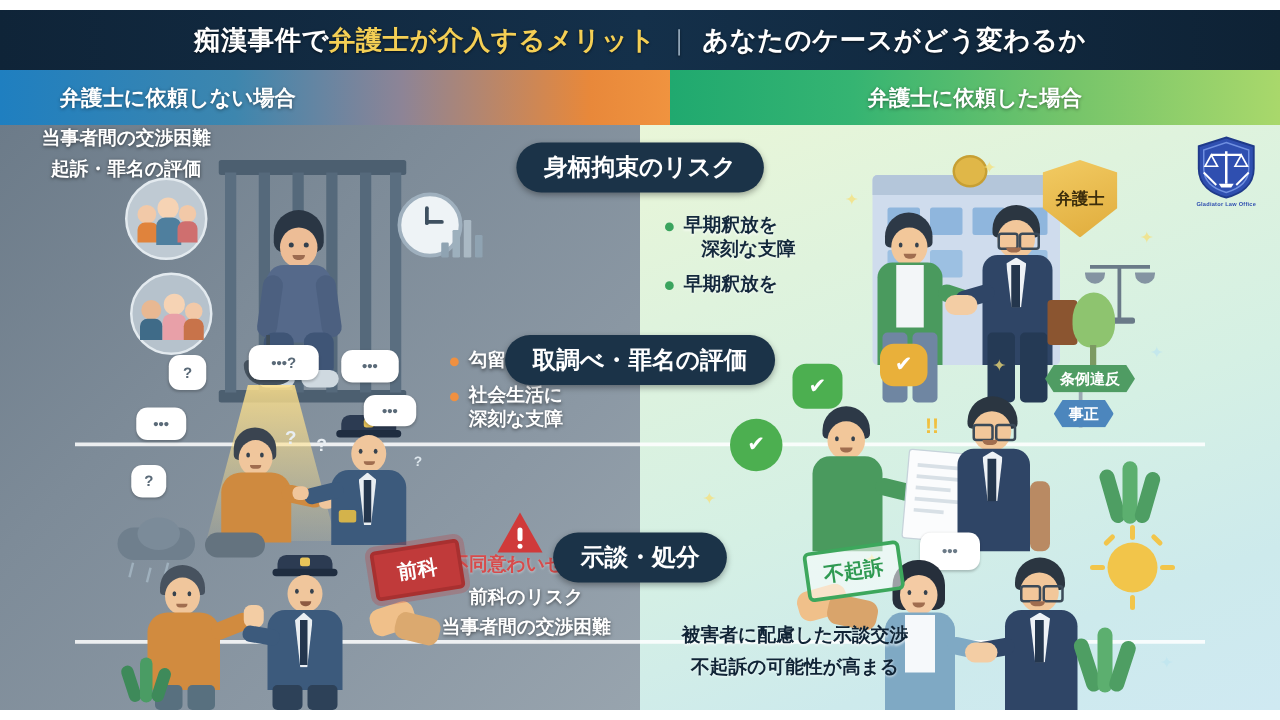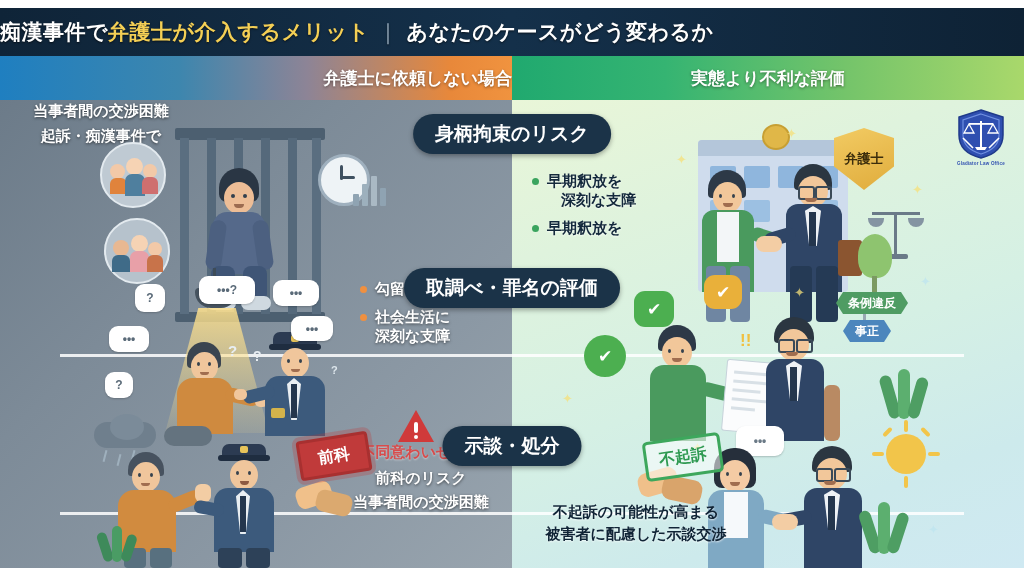--- a/index.html
+++ b/index.html
@@ -6,36 +6,36 @@
   body{
     width:1024px;height:576px;overflow:hidden;
     font-family:"Liberation Sans","DejaVu Sans",sans-serif;
   }
   .canvas{position:relative;width:1024px;height:576px;background:#ffffff;overflow:hidden;}
 
   
   .titlebar{
     position:absolute;left:0;top:8px;width:1024px;height:48px;
     background:linear-gradient(90deg,#0f2438 0%,#14304a 50%,#0e2235 100%);
-    display:flex;align-items:center;
+    display:flex;align-items:center;justify-content:center;
   }
   .title-text{
     font-size:21px;font-weight:bold;letter-spacing:.5px;white-space:nowrap;
     text-shadow:0 1px 2px rgba(0,0,0,.6);
   }
   .t-white{color:#ffffff;}
   .t-gold{color:#f4cf55;}
   .t-sep{color:#9fb4c6;padding:0 8px;font-weight:normal;}
 
   
   .band{position:absolute;left:0;top:56px;width:1024px;height:44px;display:flex;}
   .band-left{
     width:512px;height:44px;
     background:linear-gradient(90deg,#1f7fc0 0%,#3d86ae 35%,#8d8496 60%,#e8883a 88%,#f0933f 100%);
-    display:flex;align-items:center;justify-content:flex-end;
+    display:flex;align-items:center;justify-content:flex-start;padding-left:48px;
   }
   .band-right{
     width:512px;height:44px;
     background:linear-gradient(90deg,#20a96f 0%,#35b472 30%,#74c46a 65%,#a9d86b 100%);
     display:flex;align-items:center;justify-content:center;
   }
   .band-text{color:#fff;font-size:17px;font-weight:bold;text-shadow:0 1px 3px rgba(0,0,0,.45);}
 
   
   .body-area{position:absolute;left:0;top:100px;width:1024px;height:468px;display:flex;}
@@ -143,21 +143,21 @@
     <div class="title-text">
       <span class="t-white">痴漢事件で</span><span class="t-gold">弁護士が介入するメリット</span><span class="t-sep">｜</span><span class="t-white">あなたのケースがどう変わるか</span>
     </div>
   </div>
 
   <div class="band">
     <div class="band-left">
       <span class="band-text">弁護士に依頼しない場合</span>
     </div>
     <div class="band-right">
-      <span class="band-text">実態より不利な評価</span>
+      <span class="band-text">弁護士に依頼した場合</span>
     </div>
   </div>
 
   <div class="body-area">
 
     <div class="half-left">
 
       <div class="ill" style="left:100px;top:20px;width:250px;height:210px;">
 
         <div style="position:absolute;left:0px;top:22px;width:62px;height:62px;border-radius:50%;background:#bfcad3;border:2px solid #e3eaef;">
@@ -325,21 +325,21 @@
         <div style="position:absolute;left:10px;top:110px;width:10px;height:30px;background:#3e8a5a;border-radius:6px;transform:rotate(-18deg);"></div>
         <div style="position:absolute;left:22px;top:104px;width:10px;height:36px;background:#4a9c64;border-radius:6px;"></div>
         <div style="position:absolute;left:34px;top:112px;width:10px;height:28px;background:#3e8a5a;border-radius:6px;transform:rotate(18deg);"></div>
 
         <div style="position:absolute;left:206px;top:62px;width:36px;height:22px;border-radius:8px;background:#f0c08a;transform:rotate(-18deg);"></div>
         <div style="position:absolute;left:226px;top:70px;width:36px;height:22px;border-radius:8px;background:#dba96f;transform:rotate(14deg);"></div>
       </div>
 
       <div class="r3-left-txt" style="left:340px;top:496px;text-align:center;width:170px;margin-left:16px;">
         <div class="plain light" style="position:static;">当事者間の交渉困難</div>
-        <div class="plain light" style="position:static;margin-top:3px;">起訴・痴漢事件で</div>
+        <div class="plain light" style="position:static;margin-top:3px;">起訴・罪名の評価</div>
       </div>
 
       <div class="stamp stamp-zenka" style="left:298px;top:336px;">
         <span>前科</span>
       </div>
     </div>
 
     <div class="half-right">
 
       <ul class="bullets dark" style="left:20px;top:72px;margin:0;padding:0;">
@@ -510,22 +510,22 @@
 
         <div class="sparkle" style="left:296px;top:96px;color:#bfe5f0;">✦</div>
         <div class="sparkle" style="left:60px;top:14px;color:#f6e07a;">✦</div>
       </div>
 
       <div class="stamp stamp-fukiso" style="left:132px;top:337px;">
         <span>不起訴</span>
       </div>
 
       <div style="position:absolute;left:4px;top:398px;width:240px;text-align:center;z-index:26;">
+        <div class="plain dark" style="position:static;">被害者に配慮した示談交渉</div>
         <div class="plain dark" style="position:static;margin-top:3px;">不起訴の可能性が高まる</div>
-        <div class="plain dark" style="position:static;">被害者に配慮した示談交渉</div>
       </div>
 
       <div class="row-div d1" style="left:0px;width:452px;"></div>
       <div class="row-div d2" style="left:0px;width:452px;"></div>
     </div>
   </div>
 
   <div class="pill p1">
     <span>身柄拘束のリスク</span>
   </div>

